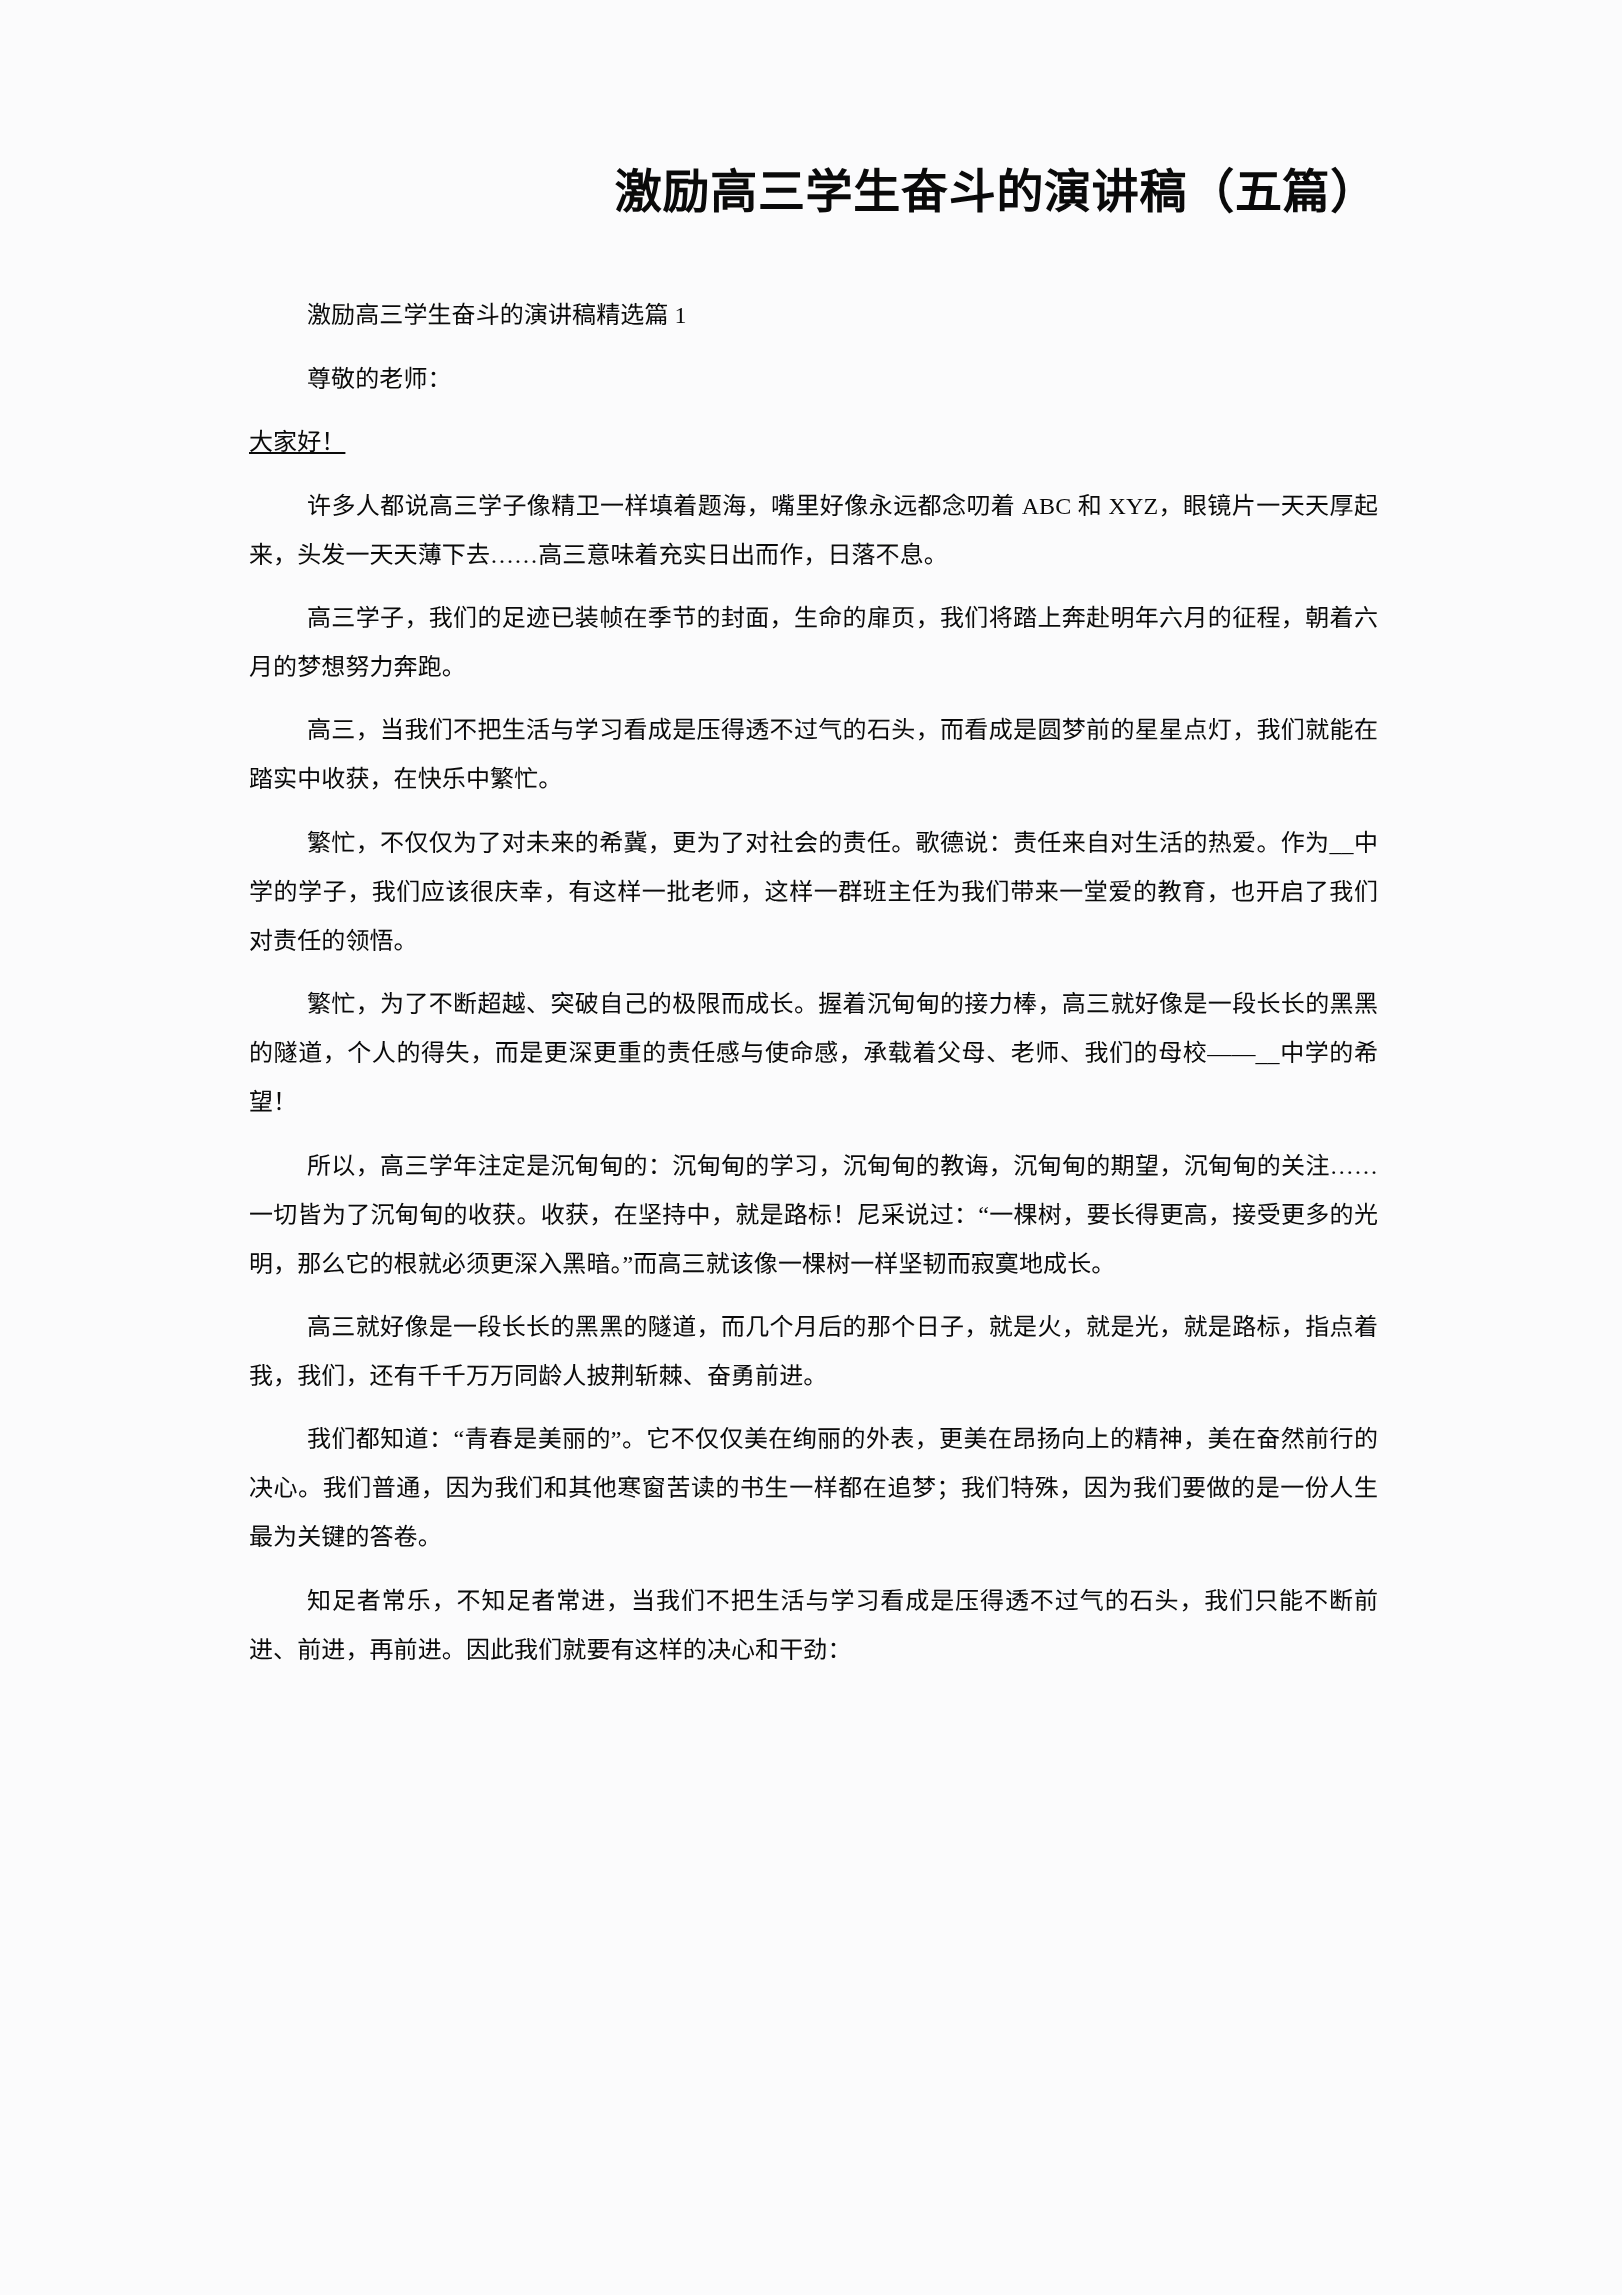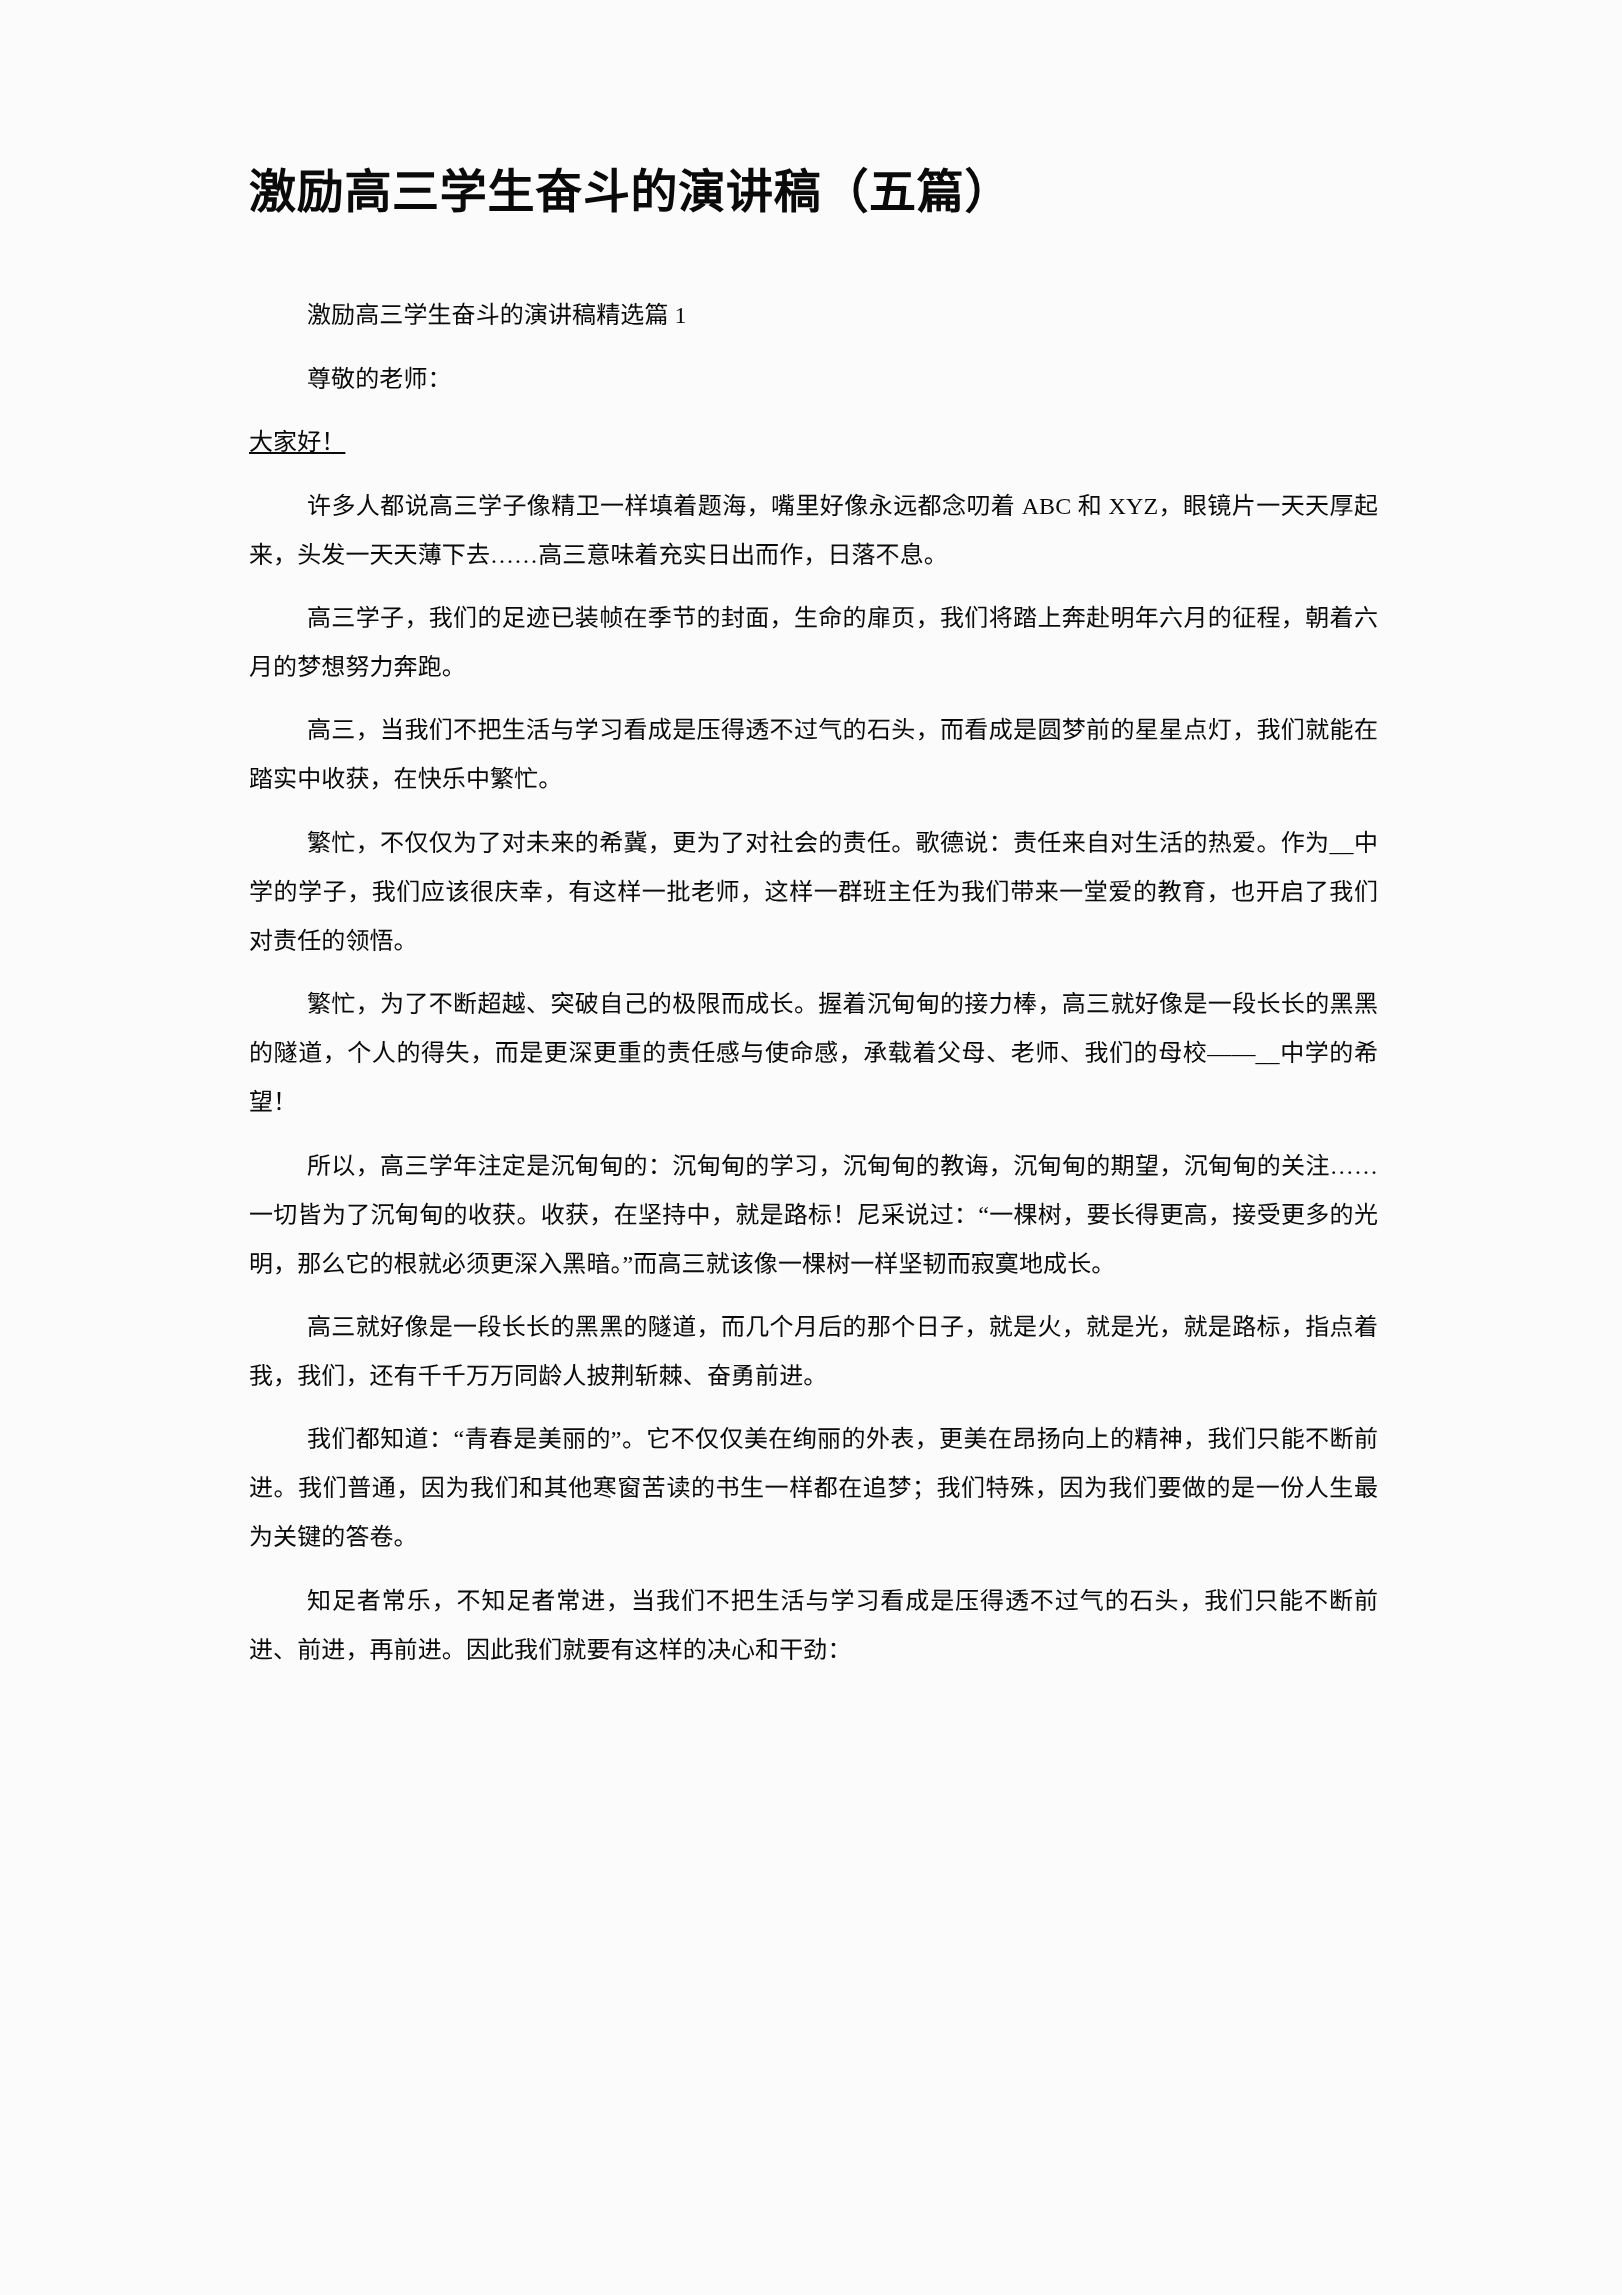--- a/index.html
+++ b/index.html
@@ -25,21 +25,21 @@
     left: 249px;
     top: 164px;
     width: 1129px;
   }
 
   .doc-title {
     font-family: "Liberation Serif", "DejaVu Serif", serif;
     font-size: 47px;
     font-weight: bold;
     line-height: 1.2;
-    text-align: left;
+    text-align: right;
     letter-spacing: 0.7px;
     margin: 0 0 71px 0;
     white-space: nowrap;
   }
 
   .content {
     font-size: 24px;
     line-height: 49px;
     text-align: justify;
     text-justify: inter-character;
@@ -74,19 +74,19 @@
     <p class="para">激励高三学生奋斗的演讲稿精选篇 1</p>
         <p class="para">尊敬的老师：</p>
         <p class="para no-indent">大家好！</p>
         <p class="para">许多人都说高三学子像精卫一样填着题海，嘴里好像永远都念叨着 ABC 和 XYZ，眼镜片一天天厚起来，头发一天天薄下去……高三意味着充实日出而作，日落不息。</p>
         <p class="para">高三学子，我们的足迹已装帧在季节的封面，生命的扉页，我们将踏上奔赴明年六月的征程，朝着六月的梦想努力奔跑。</p>
         <p class="para">高三，当我们不把生活与学习看成是压得透不过气的石头，而看成是圆梦前的星星点灯，我们就能在踏实中收获，在快乐中繁忙。</p>
         <p class="para">繁忙，不仅仅为了对未来的希冀，更为了对社会的责任。歌德说：责任来自对生活的热爱。作为__中学的学子，我们应该很庆幸，有这样一批老师，这样一群班主任为我们带来一堂爱的教育，也开启了我们对责任的领悟。</p>
         <p class="para">繁忙，为了不断超越、突破自己的极限而成长。握着沉甸甸的接力棒，高三就好像是一段长长的黑黑的隧道，个人的得失，而是更深更重的责任感与使命感，承载着父母、老师、我们的母校——__中学的希望！</p>
         <p class="para">所以，高三学年注定是沉甸甸的：沉甸甸的学习，沉甸甸的教诲，沉甸甸的期望，沉甸甸的关注……一切皆为了沉甸甸的收获。收获，在坚持中，就是路标！尼采说过：“一棵树，要长得更高，接受更多的光明，那么它的根就必须更深入黑暗。”而高三就该像一棵树一样坚韧而寂寞地成长。</p>
         <p class="para">高三就好像是一段长长的黑黑的隧道，而几个月后的那个日子，就是火，就是光，就是路标，指点着我，我们，还有千千万万同龄人披荆斩棘、奋勇前进。</p>
-        <p class="para">我们都知道：“青春是美丽的”。它不仅仅美在绚丽的外表，更美在昂扬向上的精神，我们只能不断前进。我们普通，因为我们和其他寒窗苦读的书生一样都在追梦；我们特殊，因为我们要做的是一份人生最为关键的答卷。</p>
+        <p class="para">我们都知道：“青春是美丽的”。它不仅仅美在绚丽的外表，更美在昂扬向上的精神，美在奋然前行的决心。我们普通，因为我们和其他寒窗苦读的书生一样都在追梦；我们特殊，因为我们要做的是一份人生最为关键的答卷。</p>
         <p class="para">知足者常乐，不知足者常进，当我们不把生活与学习看成是压得透不过气的石头，我们只能不断前进、前进，再前进。因此我们就要有这样的决心和干劲：</p>
       </div>
 
   </div>
 </div>
 
 
 </body></html>

